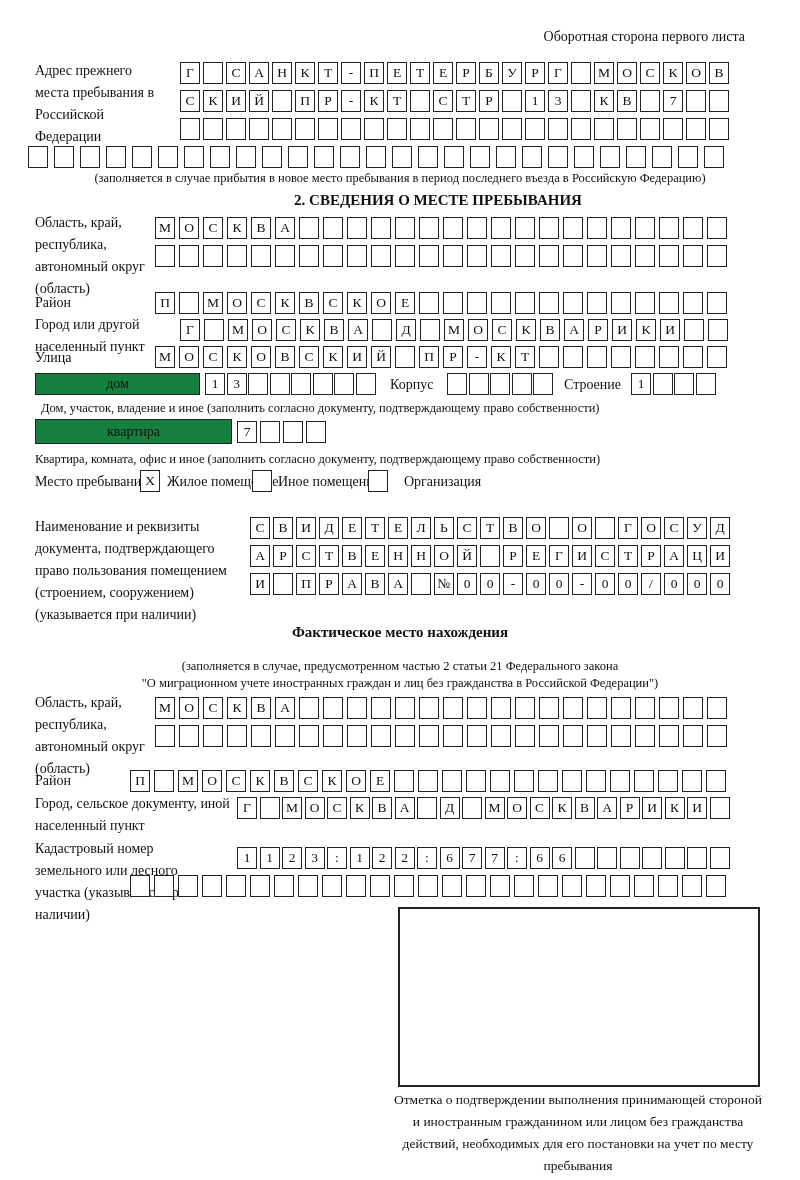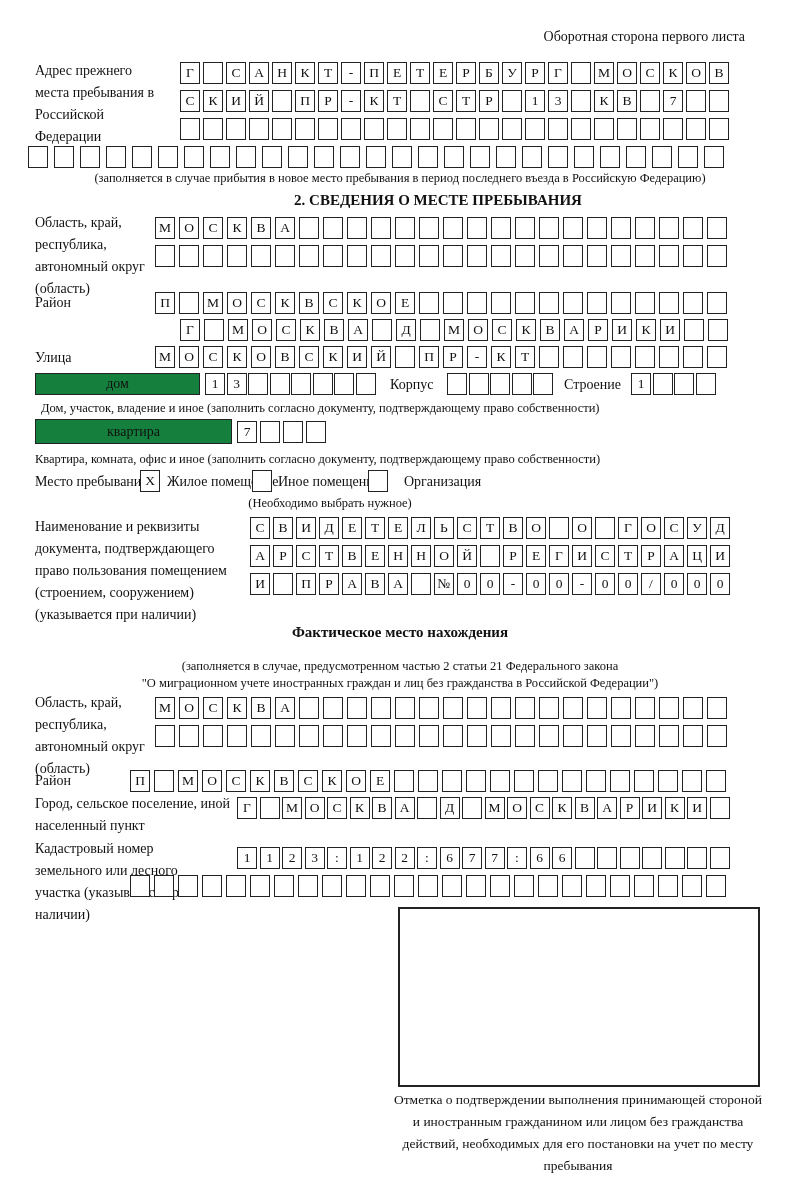--- a/index.html
+++ b/index.html
@@ -215,20 +215,21 @@
       <span class="cell"></span>
       <span class="cell"></span>
       <span class="cell"></span>
       <span class="cell"></span>
       <span class="cell"></span>
       <span class="cell"></span>
       <span class="cell"></span>
       <span class="cell"></span>
     </div>
 
+  <div class="abs lbl" style="left:35px;top:314px;width:122px;">Город или другой населенный пункт</div>
   <div class="cellrow g4" style="left:180px;top:319px">
       <span class="cell">Г</span>
       <span class="cell"></span>
       <span class="cell">М</span>
       <span class="cell">О</span>
       <span class="cell">С</span>
       <span class="cell">К</span>
       <span class="cell">В</span>
       <span class="cell">А</span>
       <span class="cell"></span>
@@ -313,21 +314,20 @@
     </div>
   <div class="abs cap" style="left:35px;top:452px;width:720px;">Квартира, комната, офис и иное (заполнить согласно документу, подтверждающему право собственности)</div>
 
   <div class="abs lbl" style="left:35px;top:471px;">Место пребывания:</div>
   <div class="chk" style="left:140px;top:470px;">X</div>
   <div class="abs lbl" style="left:167px;top:471px;">Жилое помещение</div>
   <div class="chk" style="left:252px;top:470px;"></div>
   <div class="abs lbl" style="left:278px;top:471px;">Иное помещение</div>
   <div class="chk" style="left:368px;top:470px;"></div>
   <div class="abs lbl" style="left:404px;top:471px;">Организация</div>
-  <div class="abs cap" style="left:110px;top:496px;width:440px;text-align:center;">(Необходимо выбрать нужное)</div>
 
   <div class="abs lbl" style="left:35px;top:516px;width:205px;">Наименование и реквизиты документа, подтверждающего право пользования помещением (строением, сооружением) (указывается при наличии)</div>
   <div class="cellrow g3" style="left:250px;top:517px">
       <span class="cell">С</span>
       <span class="cell">В</span>
       <span class="cell">И</span>
       <span class="cell">Д</span>
       <span class="cell">Е</span>
       <span class="cell">Т</span>
       <span class="cell">Е</span>
@@ -473,21 +473,21 @@
       <span class="cell"></span>
       <span class="cell"></span>
       <span class="cell"></span>
       <span class="cell"></span>
       <span class="cell"></span>
       <span class="cell"></span>
       <span class="cell"></span>
       <span class="cell"></span>
     </div>
 
-  <div class="abs lbl" style="left:35px;top:793px;width:198px;">Город, сельское поселение, иной населенный пункт</div>
+  <div class="abs lbl" style="left:35px;top:793px;width:198px;">Город, сельское документу, иной населенный пункт</div>
   <div class="cellrow g25" style="left:237px;top:797px">
       <span class="cell">Г</span>
       <span class="cell"></span>
       <span class="cell">М</span>
       <span class="cell">О</span>
       <span class="cell">С</span>
       <span class="cell">К</span>
       <span class="cell">В</span>
       <span class="cell">А</span>
       <span class="cell"></span>

